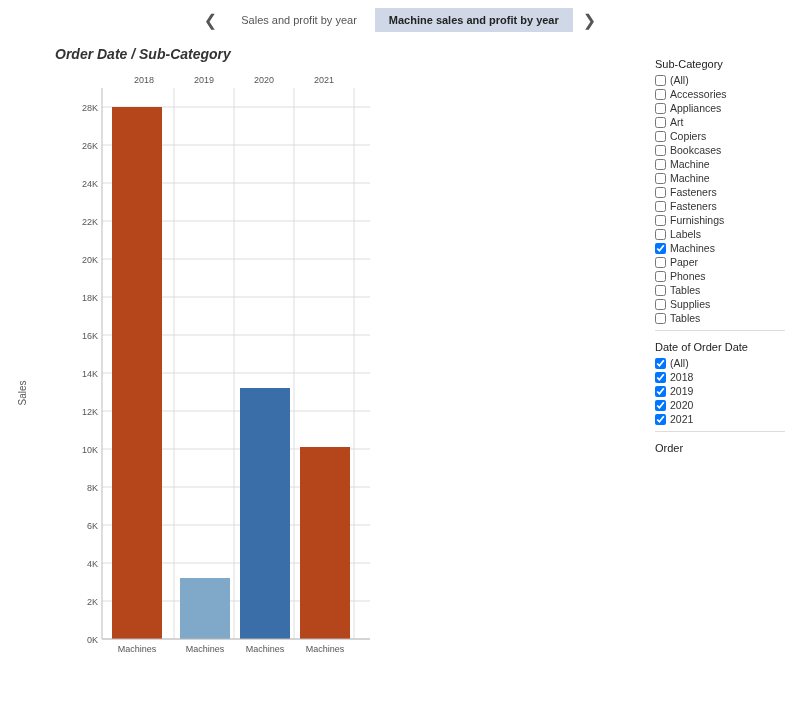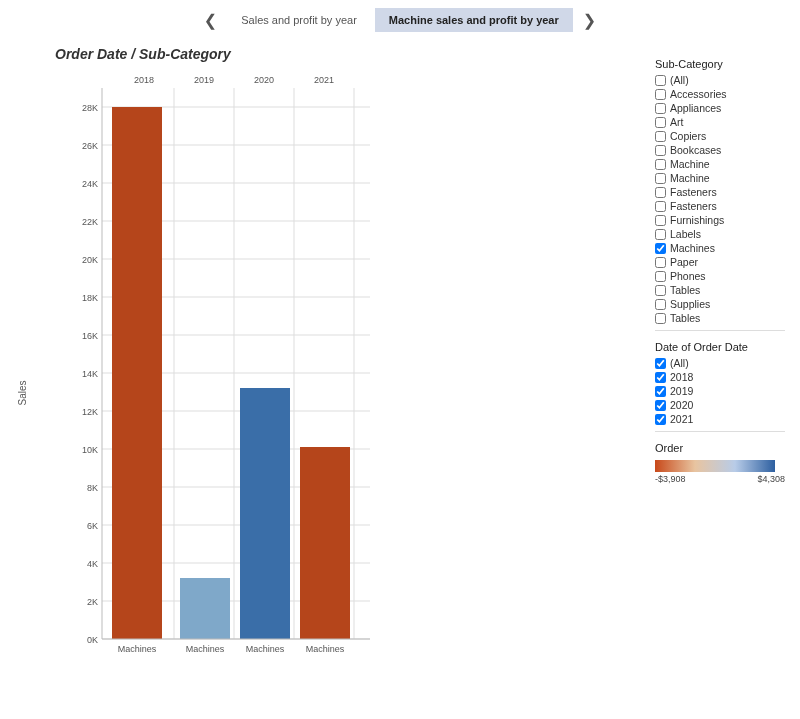--- a/index.html
+++ b/index.html
@@ -305,22 +305,15 @@
       </div>
       <div class="checkbox-item">
         <input type="checkbox" checked="" style="">
         <span>2021</span>
       </div>
     </div>
 
     <hr class="divider">
 
     <div class="sidebar-section-title">Order</div>
-    <div class="profit-legend">
-      <div class="profit-gradient"></div>
-      <div class="profit-labels">
-        <span>-$3,908</span>
-        <span>$4,308</span>
-      </div>
-    </div>
 
   </div>
 </div>
 
 </body></html>

